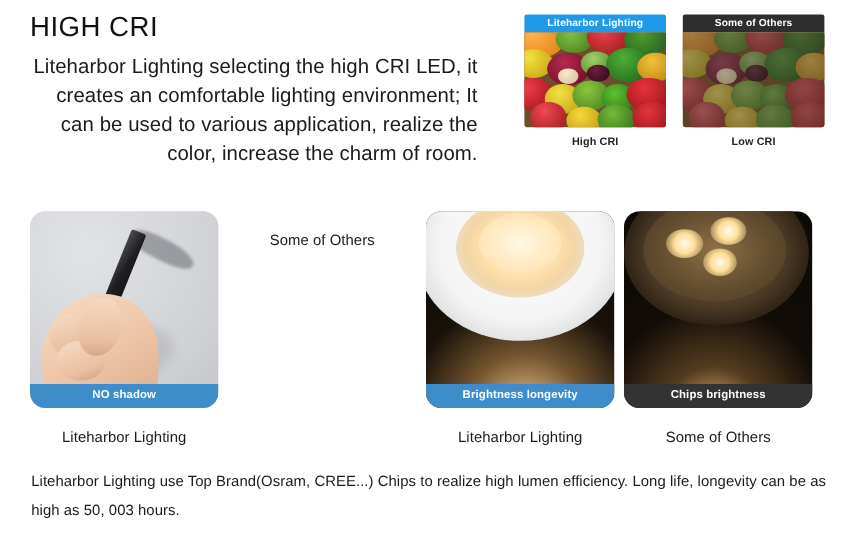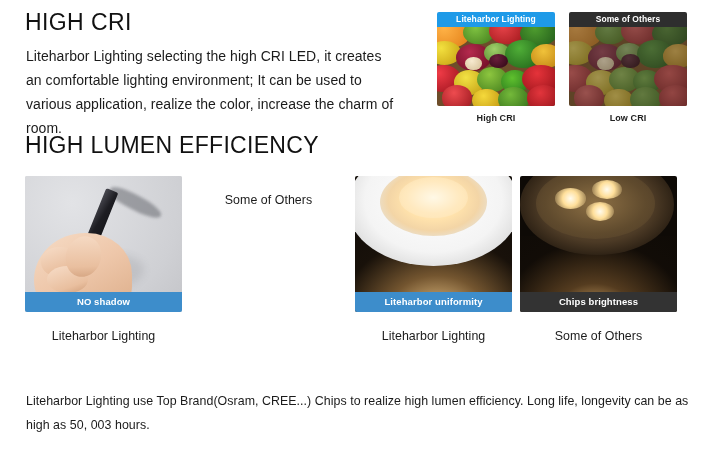--- a/index.html
+++ b/index.html
@@ -31,24 +31,25 @@
     color: #111111;
     line-height: 28px;
     white-space: nowrap;
   }
 
   .section-cri-body {
     position: absolute;
     left: 26px;
     top: 44px;
     width: 372px;
-    font-size: 14px;
+    font-size: 17px;
     line-height: 24px;
     color: #1b1b1b;
     letter-spacing: 0.05px;
+    text-align: right;
   }
 
   
   .cri-pair {
     position: absolute;
     left: 437px;
     top: 12px;
     display: flex;
     gap: 14px;
   }
@@ -120,22 +121,22 @@
     left: 25px;
     top: 176px;
     display: flex;
     gap: 8px;
   }
 
   .panel { width: 157px; }
 
   .panel-photo {
     position: relative;
-    height: 136px;
-    border-radius: 2px;
+    height: 164px;
+    border-radius: 13px;
     overflow: hidden;
   }
 
   .panel-bar {
     position: absolute;
     left: 0;
     right: 0;
     bottom: 0;
     height: 20px;
     line-height: 20px;
@@ -274,21 +275,20 @@
           <i style="left:76%;top:74%;width:28%;height:32%;background:radial-gradient(circle at 40% 30%,#b85053,#701f25);"></i>
           <i style="left:44%;top:34%;width:16%;height:18%;background:radial-gradient(circle at 40% 30%,#5a3242,#270c16);"></i>
           <i style="left:24%;top:38%;width:14%;height:16%;background:radial-gradient(circle at 40% 30%,#ded2b8,#b4a585);"></i>
         </span>
         <span class="veil"></span>
       </div>
       <div class="cri-caption">Low CRI</div>
     </div>
   </div>
 
-  <h1 class="section-lumen-heading">HIGH LUMEN EFFICIENCY</h1>
 
   <div class="panels">
 
     <div class="panel">
       <div class="panel-photo">
         <span class="scene-hand">
           <span class="wall"></span>
           <span class="shadow-blade" style="left:52%;top:14%;width:36%;height:11%;transform:rotate(27deg);"></span>
           <span class="shadow-blade" style="left:30%;top:58%;width:46%;height:26%;opacity:.30;transform:rotate(-8deg);filter:blur(4px);"></span>
           <span class="pen-body" style="left:40%;top:8%;width:8%;height:70%;transform:rotate(22deg);"></span>
@@ -307,21 +307,21 @@
     </div>
 
     <div class="panel">
       <div class="panel-photo">
         <span class="scene-uniform">
           <span class="floor-glow" style="background:radial-gradient(ellipse at 52% 96%, rgba(255,216,150,0.95) 0%, rgba(196,145,80,0.55) 36%, rgba(70,46,24,0.12) 70%, rgba(0,0,0,0) 100%);"></span>
           <span class="ring" style="left:-5%;top:-22%;width:110%;height:88%;background:radial-gradient(ellipse at 50% 45%, #ffffff 0%, #f4f4f4 56%, #e2e2e2 72%, #cfcfcf 82%, rgba(30,22,14,0) 88%);"></span>
           <span class="ring" style="left:16%;top:-6%;width:68%;height:50%;background:radial-gradient(ellipse at 50% 48%, #fff3d8 0%, #ffe2ac 38%, #f3d5a6 60%, #e8e2d6 80%, rgba(240,240,240,0) 100%);"></span>
           <span class="ring" style="left:28%;top:1%;width:44%;height:30%;background:radial-gradient(ellipse at 50% 50%, #fff8e6 0%, #ffe9bf 55%, rgba(255,233,191,0) 100%);"></span>
         </span>
-        <div class="panel-bar blue">Liteharbor uniformity</div>
+        <div class="panel-bar blue">Brightness longevity</div>
       </div>
       <div class="panel-caption">Liteharbor Lighting</div>
     </div>
 
     <div class="panel">
       <div class="panel-photo">
         <span class="scene-uneven">
           <span class="floor-glow" style="background:radial-gradient(ellipse at 48% 98%, rgba(255,206,132,0.92) 0%, rgba(170,120,62,0.45) 30%, rgba(50,32,16,0.10) 66%, rgba(0,0,0,0) 100%);"></span>
           <span class="ring" style="left:0%;top:-16%;width:98%;height:74%;background:radial-gradient(ellipse at 50% 50%, #6b5539 0%, #4d3b26 52%, #2a1f13 74%, rgba(14,10,6,0) 88%);"></span>
           <span class="ring" style="left:10%;top:-6%;width:76%;height:52%;background:radial-gradient(ellipse at 50% 50%, #8d7045 0%, #5f4a2d 60%, rgba(30,22,13,0) 92%);"></span>

